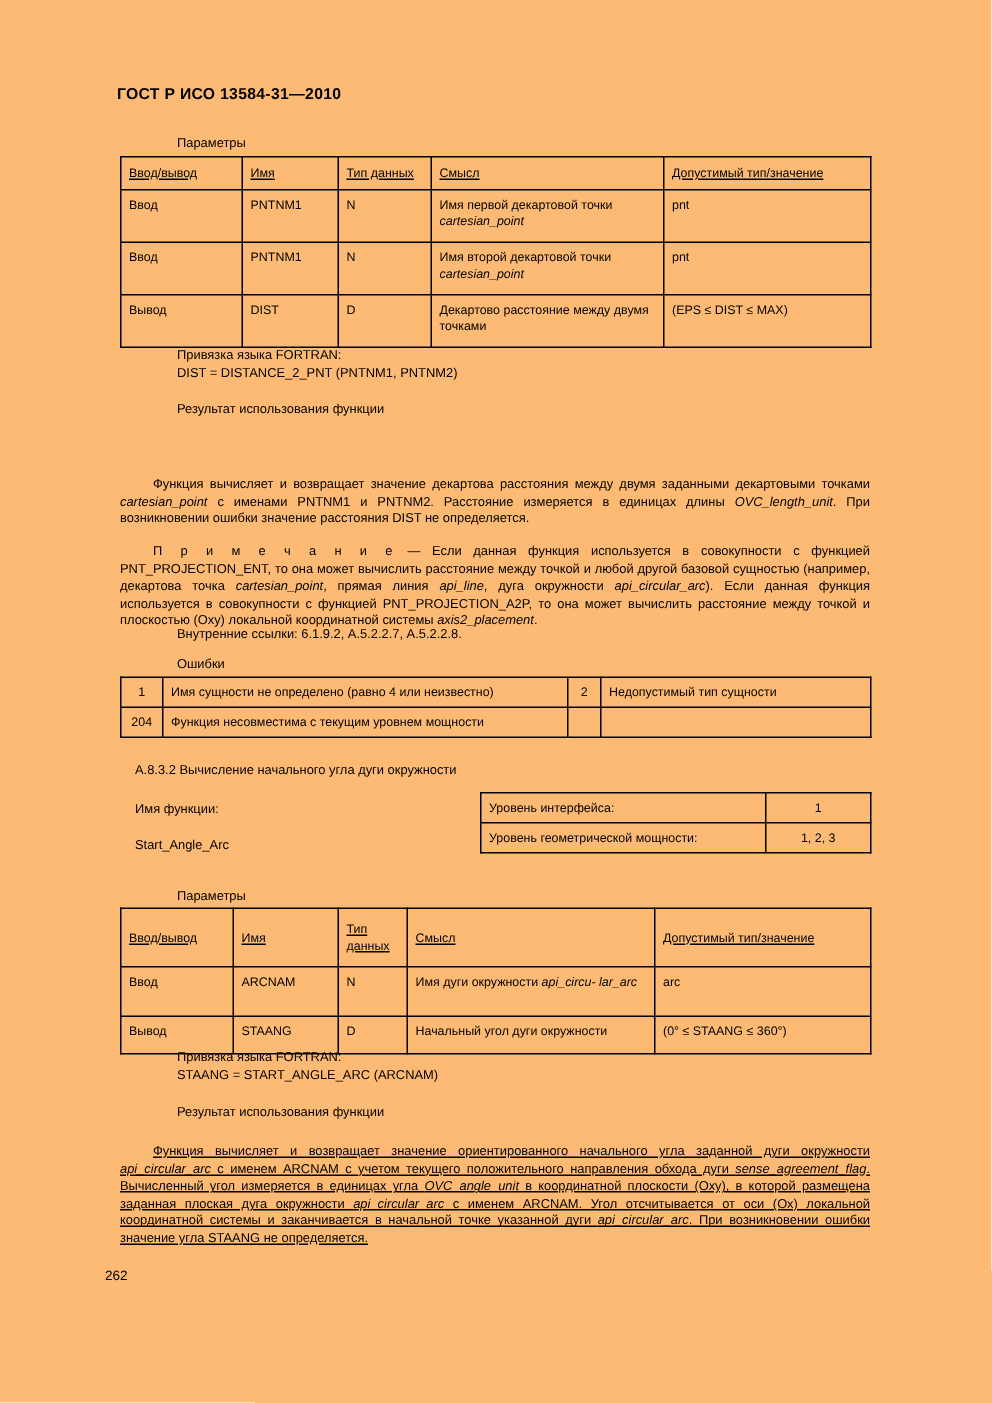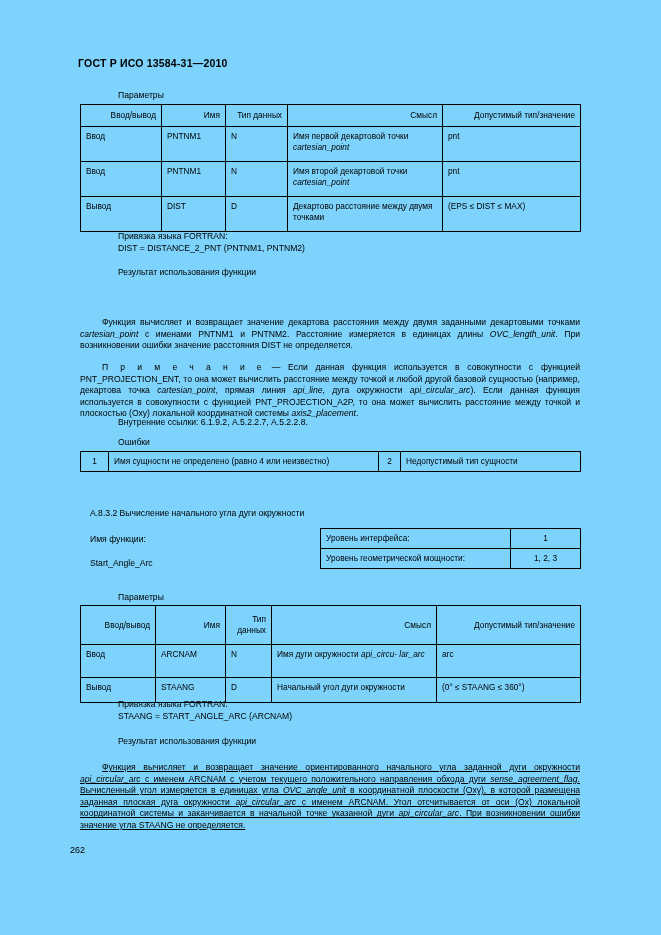--- a/index.html
+++ b/index.html
@@ -8,21 +8,21 @@
     background: #ffffff;
   }
   body {
     font-family: "Liberation Sans", sans-serif;
     color: #000000;
   }
   .page {
     position: relative;
     width: 661px;
     height: 935px;
-    background: #7dd3fc;
+    background: #fdba74;
     overflow: hidden;
     box-sizing: border-box;
   }
   .doc-header {
     position: absolute;
     left: 78px;
     top: 57px;
     font-size: 10.5px;
     font-weight: bold;
     letter-spacing: 0.2px;
@@ -63,24 +63,25 @@
     table-layout: fixed;
   }
   table.grid td, table.grid th {
     border: 1px solid #000000;
     padding: 4px 5px 4px 5px;
     vertical-align: top;
     font-weight: normal;
     line-height: 11px;
   }
   table.grid th {
-    text-align: right;
+    text-align: left;
     vertical-align: middle;
     padding-top: 5px;
     padding-bottom: 5px;
+    text-decoration: underline;
   }
   td.ctr { text-align: center; }
   .fn-label {
     position: absolute;
     font-size: 8.6px;
     white-space: nowrap;
   }
   .page-num {
     position: absolute;
     left: 70px;
@@ -162,20 +163,26 @@
         <col style="width:22px">
         <col style="width:180px">
     </colgroup>
     <tbody>
       <tr>
         <td class="ctr">1</td>
         <td>Имя сущности не определено (равно 4 или неизвестно)</td>
         <td class="ctr">2</td>
         <td>Недопустимый тип сущности</td>
       </tr>
+      <tr>
+        <td class="ctr">204</td>
+        <td>Функция несовместима с текущим уровнем мощности</td>
+        <td class="ctr"></td>
+        <td></td>
+      </tr>
     </tbody>
   </table>
 
   <div class="caption" style="left:90px; top:508px;">А.8.3.2 Вычисление начального угла дуги окружности</div>
 
   <div class="fn-label" style="left:90px; top:534px;">Имя функции:</div>
   <div class="fn-label" style="left:90px; top:558px;">Start_Angle_Arc</div>
 
   <table class="grid" style="left:320px; top:528px; width:260px;">
     <colgroup>

